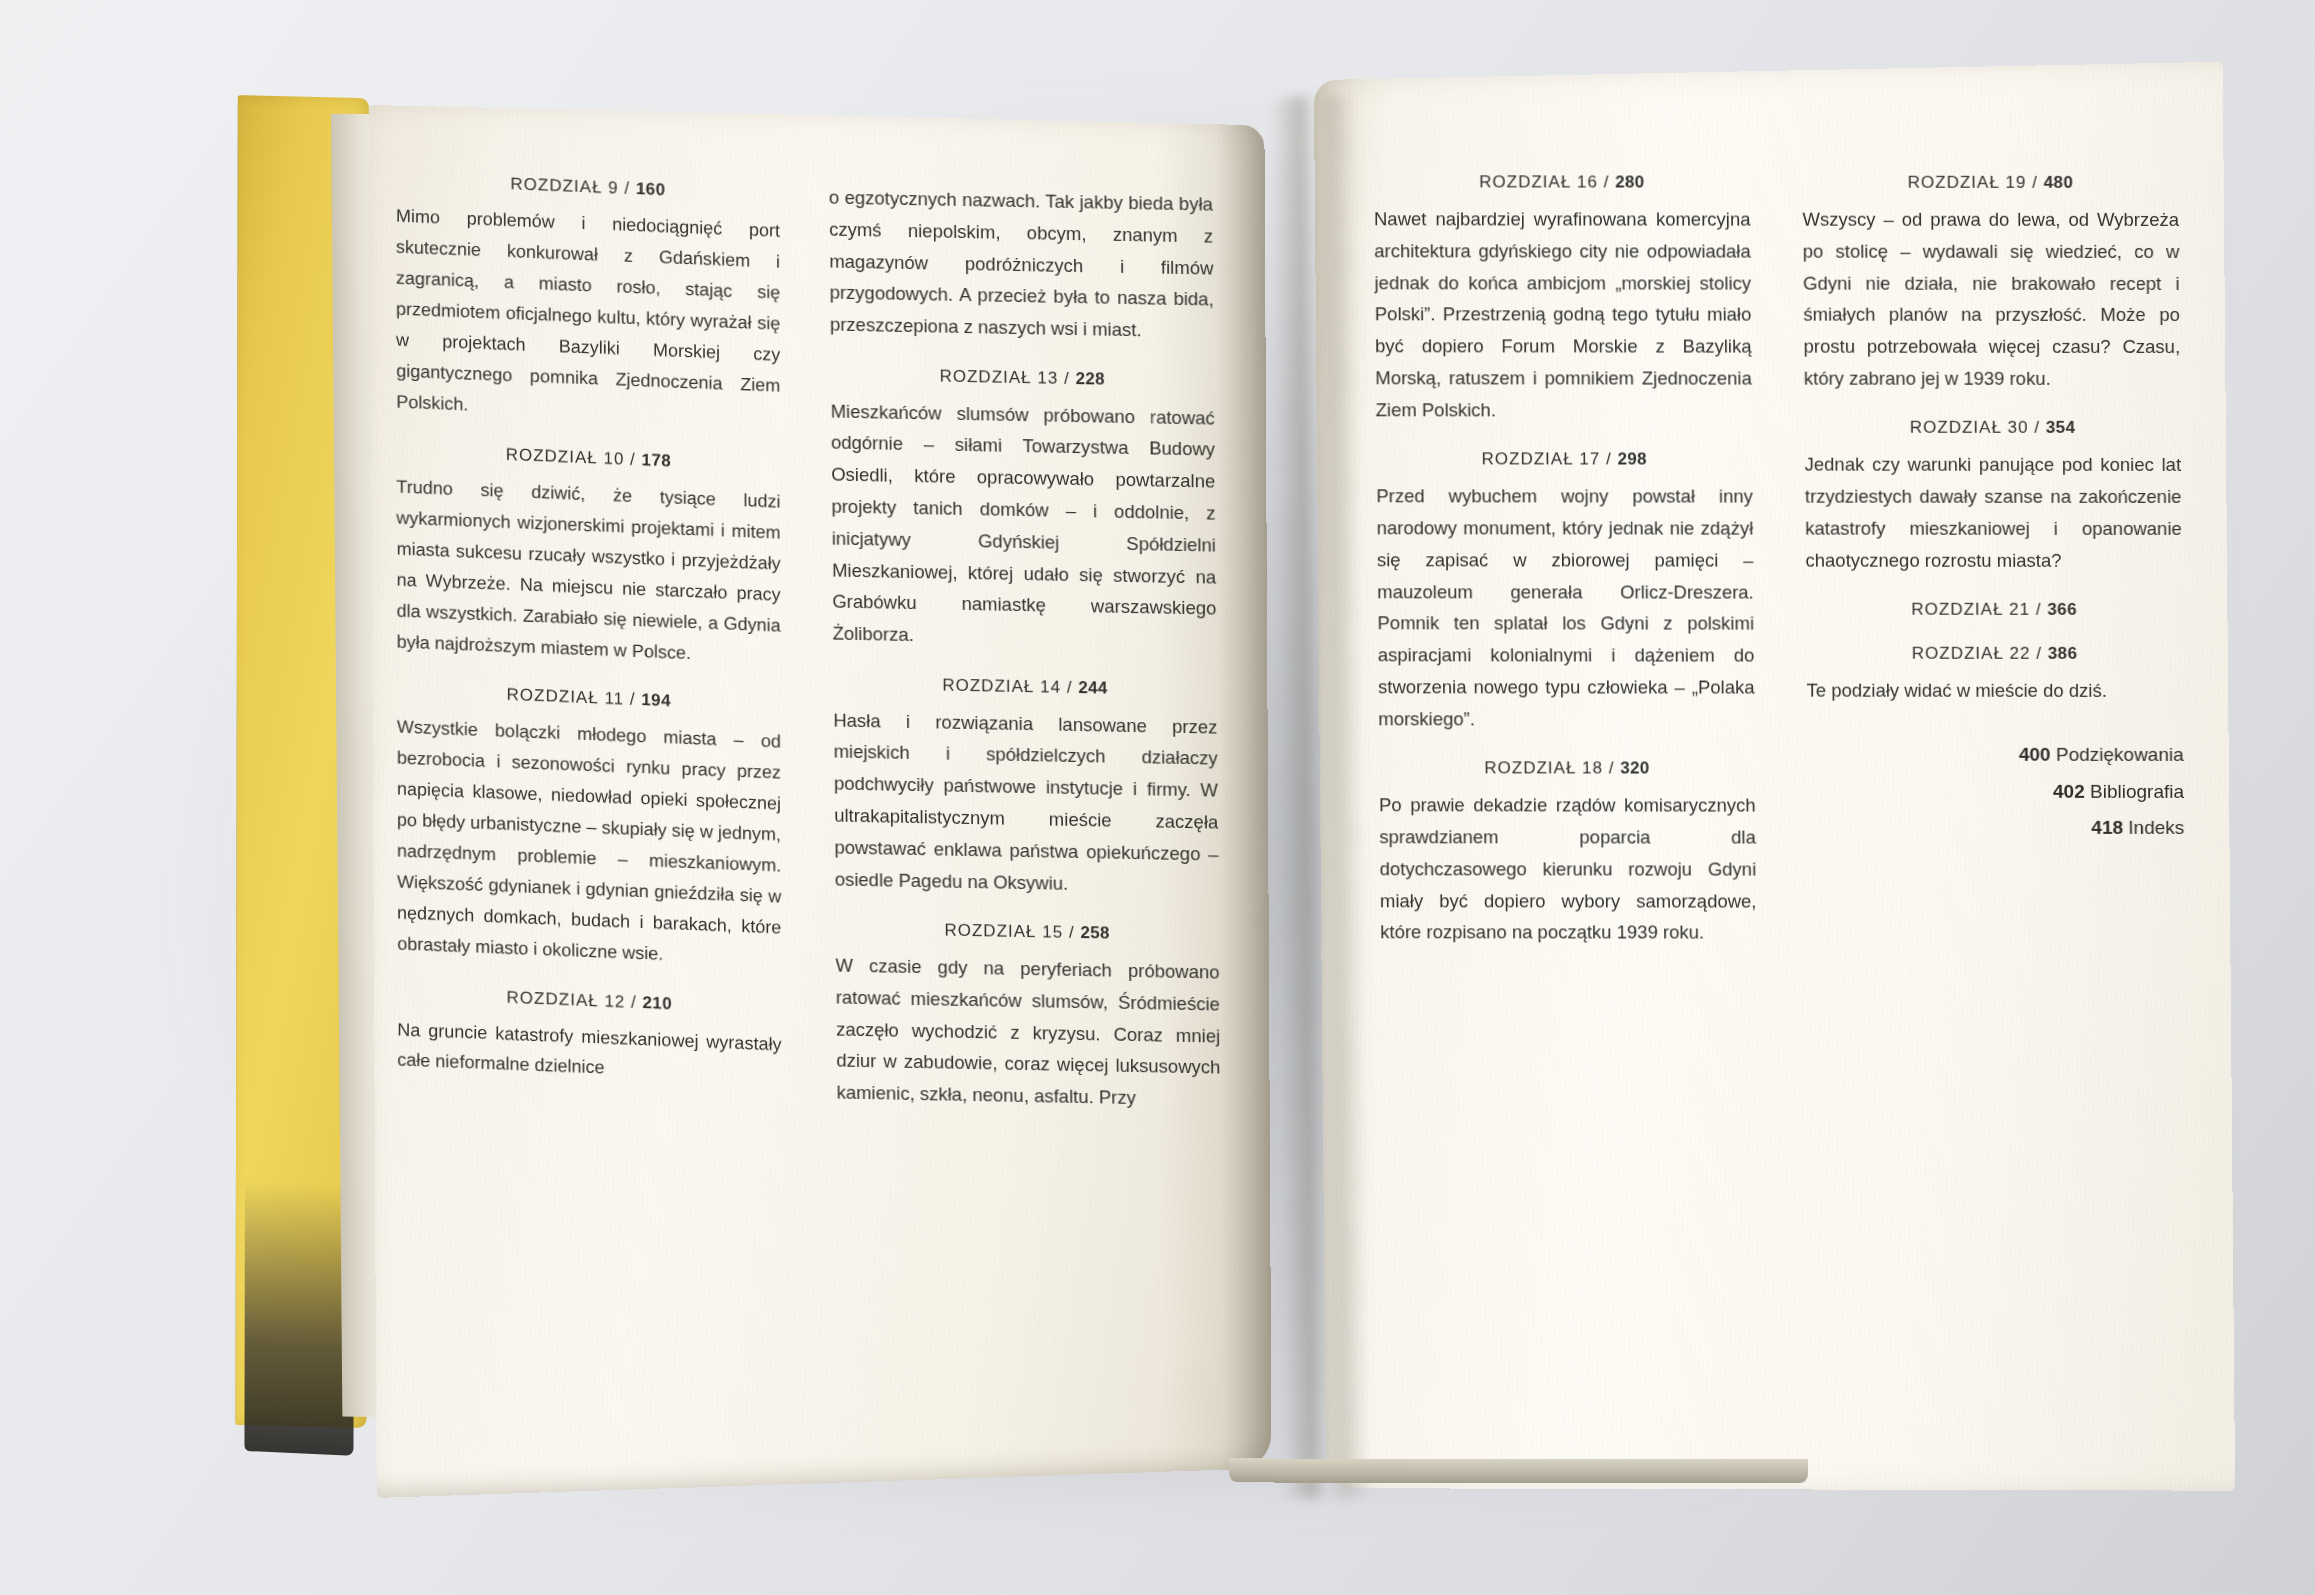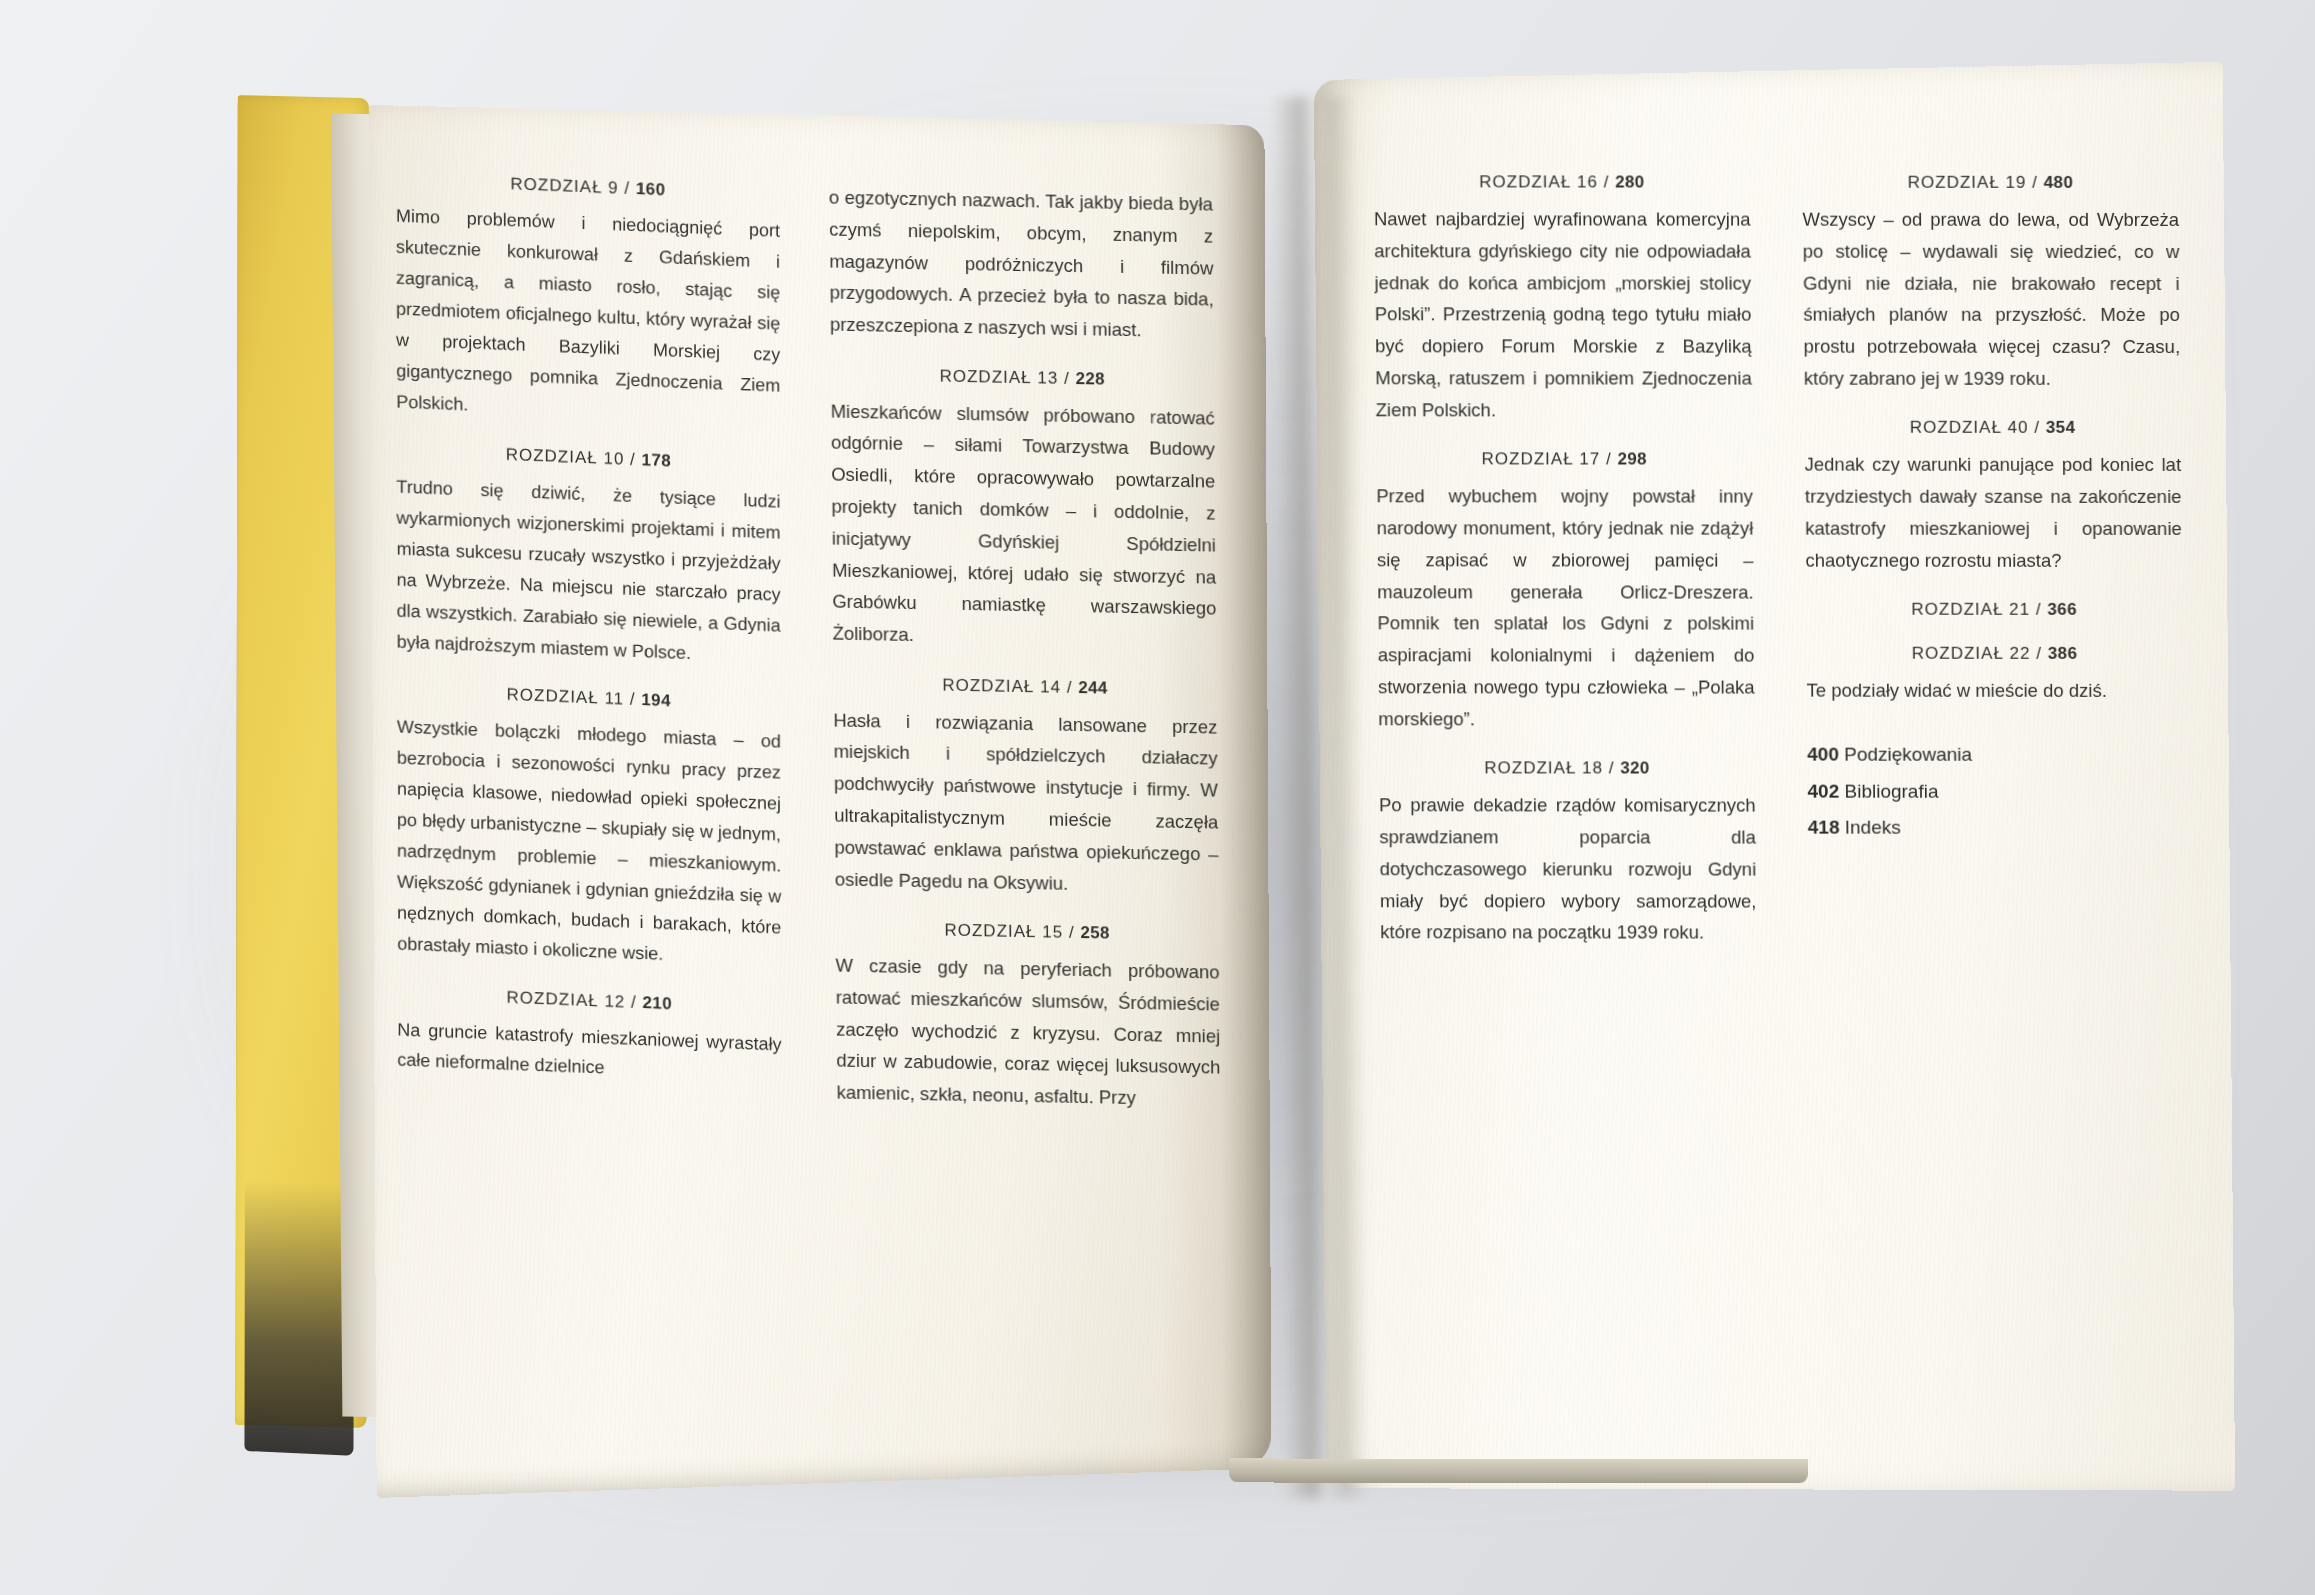--- a/index.html
+++ b/index.html
@@ -210,21 +210,21 @@
     width: 805px;
     gap: 52px;
     transform: skewY(0.55deg);
   }
   #right-cols .col { width: 378px; }
 
   .endmatter {
     margin-top: 31px;
     font-size: 19px;
     line-height: 1.9;
-    text-align: left;
+    text-align: right;
     color: #2f2f2c;
   }
   .endmatter .pg { font-weight: bold; }
 
   
   .paper-noise {
     position: absolute;
     inset: 0;
     background-image:
       repeating-linear-gradient(93deg, rgba(160,150,130,0.035) 0px, rgba(160,150,130,0.035) 0.9px, rgba(0,0,0,0) 1.8px, rgba(0,0,0,0) 4.5px);
@@ -345,21 +345,21 @@
       <div class="col c4">
         <div class="chapter">
           <div class="chapter-head">
             <span>ROZDZIAŁ 19 /</span>
             <span class="num">480</span>
           </div>
           <div class="chapter-body">Wszyscy – od prawa do lewa, od Wybrzeża po stolicę – wydawali się wiedzieć, co w Gdyni nie działa, nie brakowało recept i śmiałych planów na przyszłość. Może po prostu potrzebowała więcej czasu? Czasu, który zabrano jej w 1939 roku.</div>
         </div>
         <div class="chapter">
           <div class="chapter-head">
-            <span>ROZDZIAŁ 40 /</span>
+            <span>ROZDZIAŁ 30 /</span>
             <span class="num">354</span>
           </div>
           <div class="chapter-body">Jednak czy warunki panujące pod koniec lat trzydziestych dawały szanse na zakończenie katastrofy mieszkaniowej i opanowanie chaotycznego rozrostu miasta?</div>
         </div>
         <div class="chapter">
           <div class="chapter-head">
             <span>ROZDZIAŁ 21 /</span>
             <span class="num">366</span>
           </div>
         </div>

